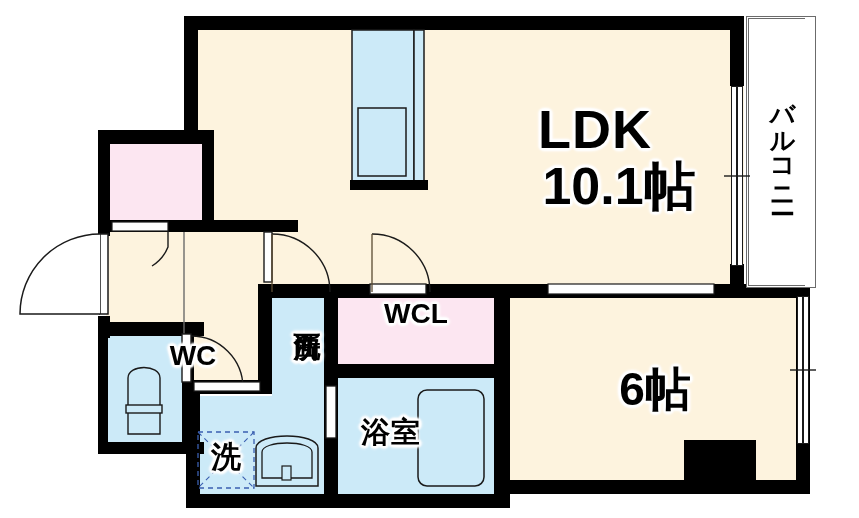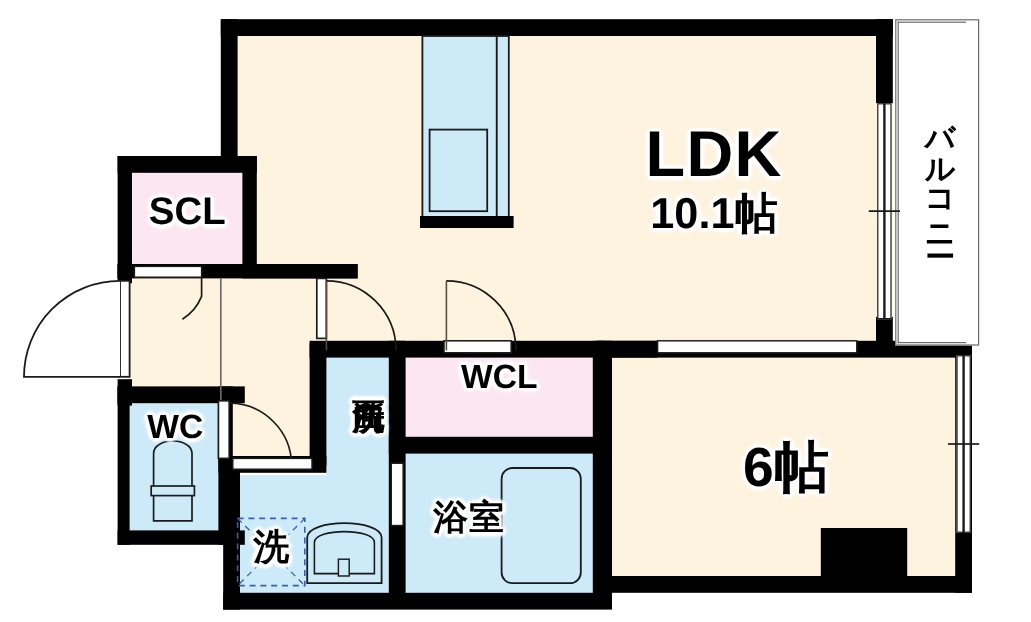--- a/index.html
+++ b/index.html
@@ -146,30 +146,29 @@
     <rect x="418" y="390" width="66" height="96" rx="9" ry="9" fill="#cceaf8" stroke="#1a1a1a" stroke-width="1.5"></rect>
 
     <line x1="432" y1="288" x2="548" y2="288" stroke="#000" stroke-width="5" stroke-dasharray="7,5"></line>
     <rect x="548" y="284" width="166" height="10" fill="#ffffff" stroke="#1a1a1a" stroke-width="1.2"></rect>
 
     <line x1="724" y1="176" x2="750" y2="176" stroke="#1a1a1a" stroke-width="1.4"></line>
     <line x1="790" y1="370" x2="816" y2="370" stroke="#1a1a1a" stroke-width="1.4"></line>
   </svg>
 
   <div class="lbl" style="left:500px;top:102px;width:190px;font-size:54px;letter-spacing:1px;">LDK</div>
-  <div class="lbl" style="left:480px;top:160px;width:230px;font-size:36px;">10.1帖</div>
+  <div class="lbl" style="left:504px;top:160px;width:230px;font-size:52px;">10.1帖</div>
 
   <div class="lbl" style="left:560px;top:366px;width:190px;font-size:46px;">6帖</div>
 
-  <div class="lbl" style="left:108px;top:160px;width:96px;font-size:32px;">SCL</div>
 
   <div class="lbl" style="left:336px;top:300px;width:160px;font-size:28px;">WCL</div>
 
 
-  <div class="lbl" style="left:108px;top:342px;width:76px;font-size:28px;">WC</div>
+  <div class="lbl" style="left:108px;top:342px;width:76px;font-size:28px;padding-left:47px;">WC</div>
 
   <div class="lbl vlbl" style="left:280px;top:312px;width:40px;font-size:27px;line-height:1.0;">洗面所</div>
 
   <div class="lbl" style="left:354px;top:418px;width:74px;font-size:29px;letter-spacing:1px;">浴室</div>
 
   <div class="lbl" style="left:200px;top:442px;width:52px;font-size:30px;">洗</div>
 
   <div class="lbl vlbl" style="left:761px;top:86px;width:34px;font-size:25px;font-weight:600;line-height:1.0;text-shadow:none;">バルコニー</div>
 
 </div>

